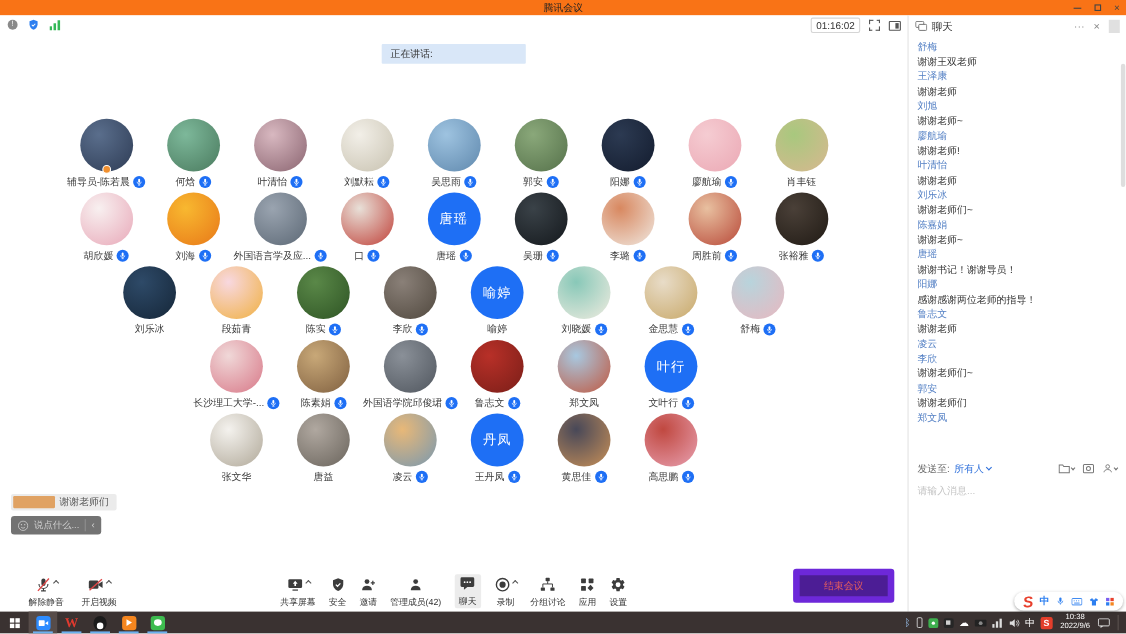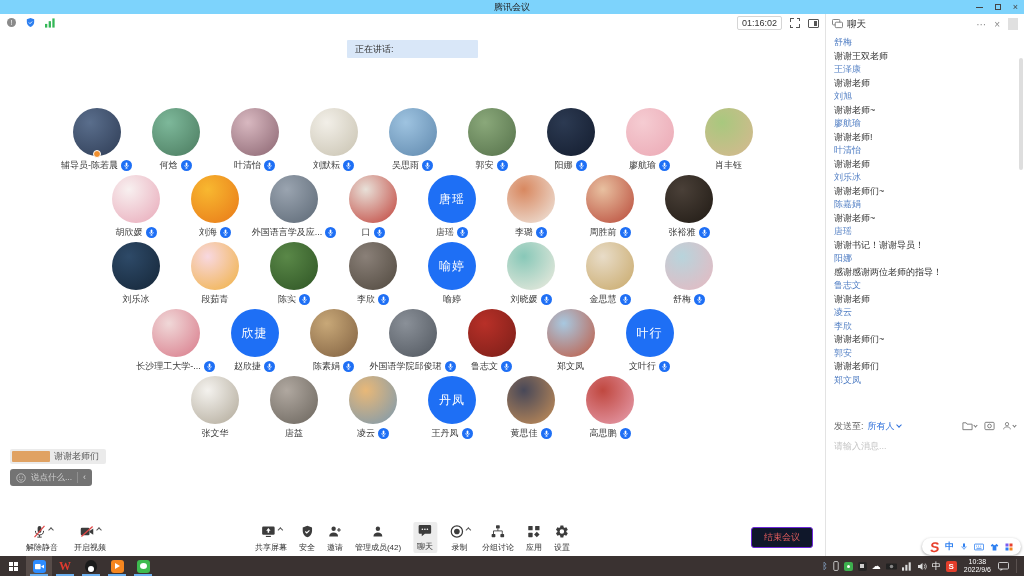--- a/index.html
+++ b/index.html
@@ -1,20 +1,20 @@
 <!DOCTYPE html>
 <html><head>
 <meta charset="utf-8">
 <style>
   *{box-sizing:border-box;margin:0;padding:0}
   html,body{width:1024px;height:576px;overflow:hidden}
   body{font-family:"Liberation Sans","DejaVu Sans",sans-serif;background:#fff;position:relative}
 
   
-  .titlebar{height:14px;position:relative;background:#7dd3fc}
+  .titlebar{height:14px;position:relative;background:#f97316}
   .titlebar .title{position:absolute;left:0;right:0;text-align:center;font-size:9px;color:#222;line-height:14px}
   .win-controls{position:absolute;right:6px;top:0;height:14px;display:flex;gap:12px;align-items:center}
   .wc{color:#444;font-size:9px;line-height:9px;display:flex;align-items:center}
   .wc .bar{width:7px;height:1px;background:#444}
   .wc .box{width:6px;height:6px;border:1px solid #444}
 
   
   .app{position:absolute;top:14px;left:0;right:0;bottom:20px;display:flex}
   .meeting{flex:1;position:relative;background:#fff}
 
@@ -57,21 +57,21 @@
   .quick-collapse{color:#d5d5d5;font-size:9px;line-height:9px}
 
   
   .bottom-toolbar{position:absolute;left:0;right:0;bottom:0;height:33px;background:#fff}
   .tb-left{position:absolute;left:26px;bottom:3px;display:flex;gap:16px}
   .tb-center{position:absolute;left:50%;transform:translateX(-50%);bottom:3px;display:flex;gap:12px;align-items:flex-end}
   .tb-btn{display:flex;flex-direction:column;align-items:center;gap:2px;font-size:8px;color:#333;white-space:nowrap}
   .tb-btn.active{background:#ececec;border-radius:2px;padding:1px 4px}
   .iconrow{display:flex;align-items:flex-start;gap:2px;height:16px}
   .caret{width:4px;height:4px;border-top:1px solid #555;border-right:1px solid #555;transform:rotate(-45deg);margin-top:4px}
-  .end-btn{position:absolute;right:12px;bottom:8px;border:1px solid #6d28d9;color:#e35d5d;background:#0f172a;font-size:9px;padding:3px 12px;border-radius:3px}
+  .end-btn{position:absolute;right:12px;bottom:8px;border:6px solid #6d28d9;color:#e35d5d;background:#4c1d95;font-size:9px;padding:3px 22px;border-radius:3px}
 
   
   .chatpanel{width:199px;border-left:1px solid #e3e3e3;position:relative;display:flex;flex-direction:column;background:#fff}
   .chat-header{height:20px;display:flex;align-items:center;padding:0 6px;gap:4px;flex:none}
   .chat-title{font-size:9.5px;color:#333}
   .chat-header-right{margin-left:auto;display:flex;gap:8px;align-items:center;color:#8a8a8a;font-size:10px}
   .edge-box{width:10px;height:12px;background:#e0e0e0}
   .chatlist{flex:1;padding:2px 8px 0;overflow:hidden;position:relative}
   .msg-name{font-size:9px;color:#527fc4;height:13.5px;line-height:13.5px}
   .msg-text{font-size:9px;color:#333;height:13.5px;line-height:13.5px}
@@ -364,20 +364,35 @@
       <span class="pname">唐瑶</span>
       <span class="mic-badge">
         <svg width="7" height="7" viewBox="0 0 24 24">
                   <rect x="9" y="2" width="6" height="12" rx="3" fill="#fff"></rect>
                   <path d="M5.5 11a6.5 6.5 0 0 0 13 0M12 17.5v4M8.5 21.5h7" stroke="#fff" stroke-width="2.2" fill="none"></path>
                 </svg>
       </span>
     </div>
   </div>
           <div class="cell">
+    <div class="avatar" style="background: radial-gradient(circle at 35% 30%, rgb(58, 66, 72), rgb(20, 24, 28));">
+      
+      
+    </div>
+    <div class="nameline">
+      <span class="pname">吴珊</span>
+      <span class="mic-badge">
+        <svg width="7" height="7" viewBox="0 0 24 24">
+                  <rect x="9" y="2" width="6" height="12" rx="3" fill="#fff"></rect>
+                  <path d="M5.5 11a6.5 6.5 0 0 0 13 0M12 17.5v4M8.5 21.5h7" stroke="#fff" stroke-width="2.2" fill="none"></path>
+                </svg>
+      </span>
+    </div>
+  </div>
+          <div class="cell">
     <div class="avatar" style="background: radial-gradient(circle at 35% 30%, rgb(216, 136, 96), rgb(240, 232, 224));">
       
       
     </div>
     <div class="nameline">
       <span class="pname">李璐</span>
       <span class="mic-badge">
         <svg width="7" height="7" viewBox="0 0 24 24">
                   <rect x="9" y="2" width="6" height="12" rx="3" fill="#fff"></rect>
                   <path d="M5.5 11a6.5 6.5 0 0 0 13 0M12 17.5v4M8.5 21.5h7" stroke="#fff" stroke-width="2.2" fill="none"></path>
@@ -524,35 +539,20 @@
   </div>
         </div>
         <div class="prow">
           <div class="cell">
     <div class="avatar" style="background: radial-gradient(circle at 35% 30%, rgb(240, 216, 216), rgb(216, 120, 136));">
       
       
     </div>
     <div class="nameline">
       <span class="pname">长沙理工大学-...</span>
-      <span class="mic-badge">
-        <svg width="7" height="7" viewBox="0 0 24 24">
-                  <rect x="9" y="2" width="6" height="12" rx="3" fill="#fff"></rect>
-                  <path d="M5.5 11a6.5 6.5 0 0 0 13 0M12 17.5v4M8.5 21.5h7" stroke="#fff" stroke-width="2.2" fill="none"></path>
-                </svg>
-      </span>
-    </div>
-  </div>
-          <div class="cell">
-    <div class="avatar tavatar">
-      <span class="avatar-text">欣捷</span>
-
-    </div>
-    <div class="nameline">
-      <span class="pname">赵欣捷</span>
       <span class="mic-badge">
         <svg width="7" height="7" viewBox="0 0 24 24">
                   <rect x="9" y="2" width="6" height="12" rx="3" fill="#fff"></rect>
                   <path d="M5.5 11a6.5 6.5 0 0 0 13 0M12 17.5v4M8.5 21.5h7" stroke="#fff" stroke-width="2.2" fill="none"></path>
                 </svg>
       </span>
     </div>
   </div>
           <div class="cell">
     <div class="avatar" style="background: radial-gradient(circle at 35% 30%, rgb(200, 168, 120), rgb(128, 96, 64));">

